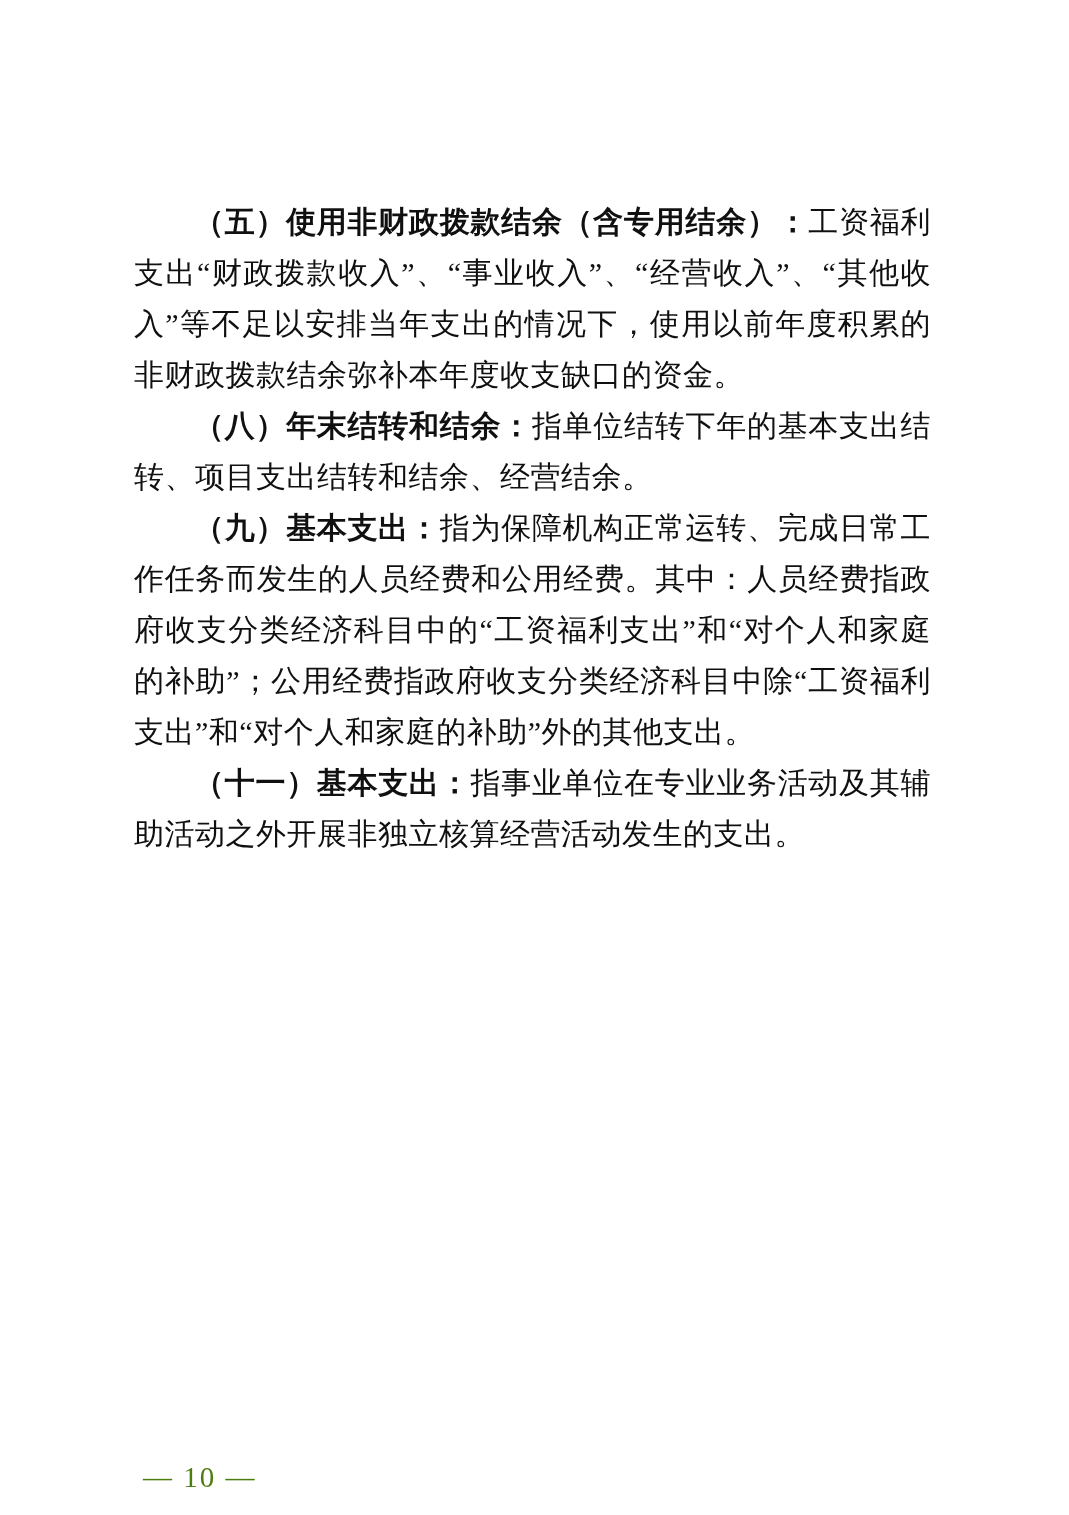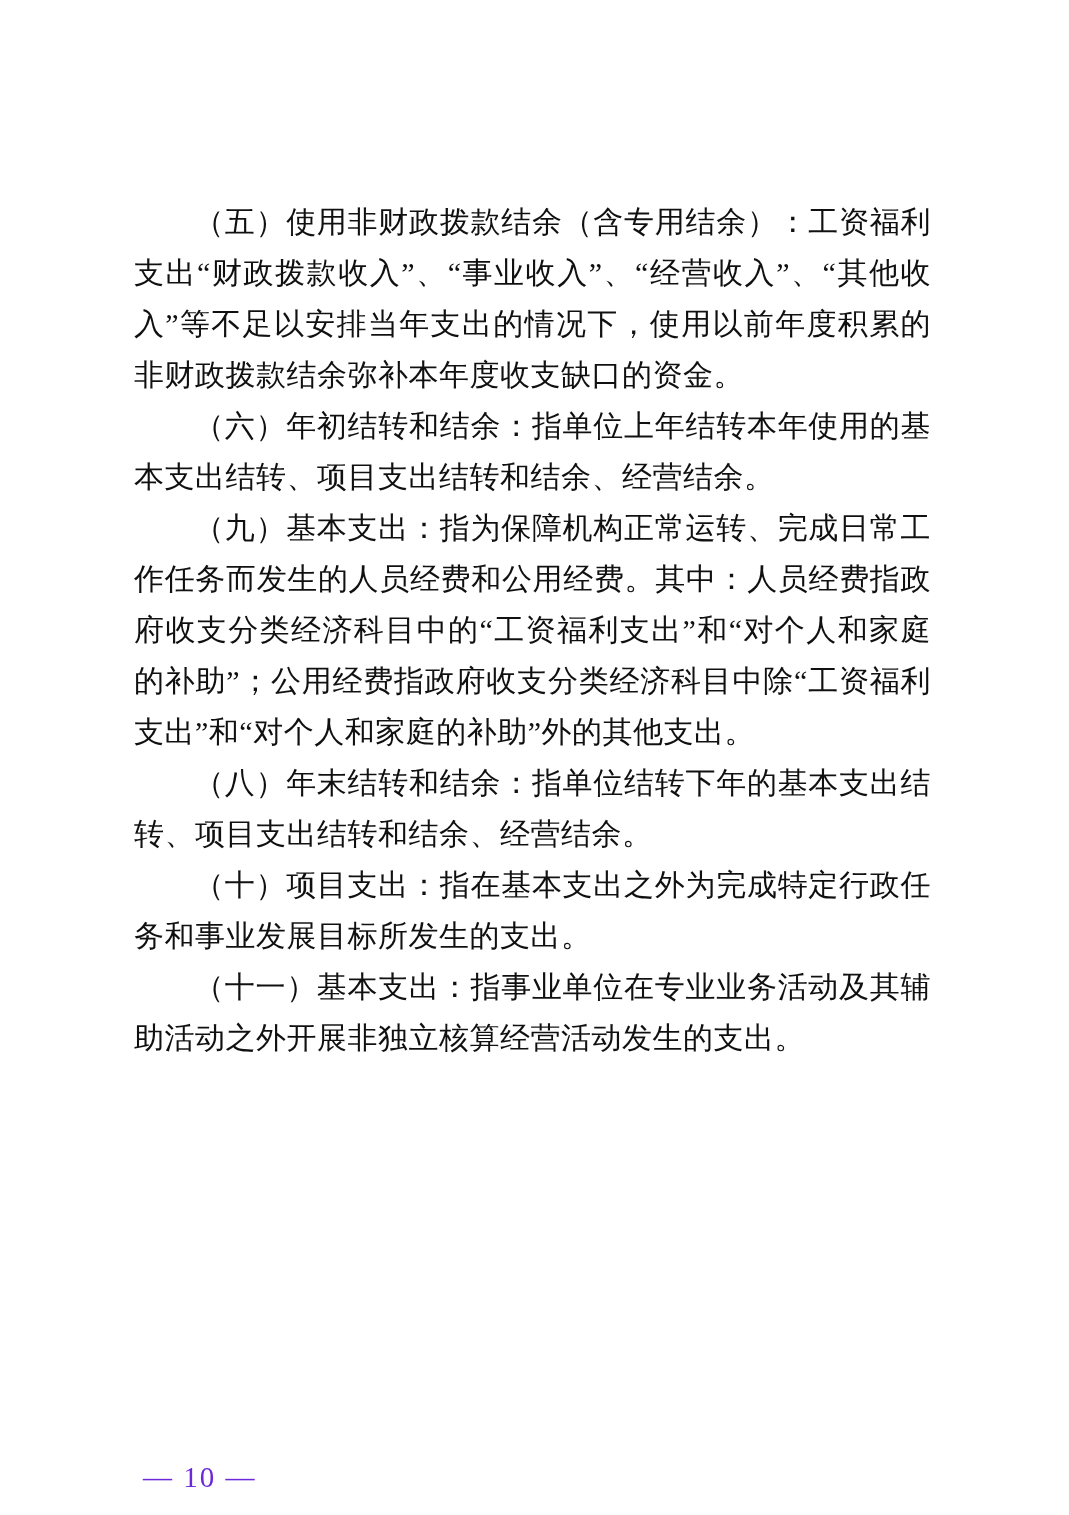--- a/index.html
+++ b/index.html
@@ -30,50 +30,48 @@
     text-align: justify;
     text-justify: inter-ideograph;
     letter-spacing: 0.5px;
   }
   p.para {
     margin: 0;
     padding: 0;
     text-indent: 2em;
   }
   .para-heading {
-    font-weight: normal;
+    font-weight: bold;
   }
   .page-number {
     position: absolute;
     left: 143px;
     top: 1459px;
     font-size: 29px;
     line-height: 36px;
-    color: #6d28d9;
+    color: #4d7c0f;
     letter-spacing: 2px;
     white-space: pre;
   }
 </style>
 </head>
 <body>
 
 <div class="page">
 
   <div class="text-block">
 
     <p class="para"><span class="para-heading">（五）使用非财政拨款结余（含专用结余）：</span><span>工资福利支出“财政拨款收入”、“事业收入”、“经营收入”、“其他收入”等不足以安排当年支出的情况下，使用以前年度积累的非财政拨款结余弥补本年度收支缺口的资金。</span></p>
 
-    <p class="para"><span class="para-heading">（六）年初结转和结余：</span><span>指单位上年结转本年使用的基本支出结转、项目支出结转和结余、经营结余。</span></p>
 
+
+    <p class="para"><span class="para-heading">（八）年末结转和结余：</span><span>指单位结转下年的基本支出结转、项目支出结转和结余、经营结余。</span></p>
 
     <p class="para"><span class="para-heading">（九）基本支出：</span><span>指为保障机构正常运转、完成日常工作任务而发生的人员经费和公用经费。其中：人员经费指政府收支分类经济科目中的“工资福利支出”和“对个人和家庭的补助”；公用经费指政府收支分类经济科目中除“工资福利支出”和“对个人和家庭的补助”外的其他支出。</span></p>
 
-    <p class="para"><span class="para-heading">（八）年末结转和结余：</span><span>指单位结转下年的基本支出结转、项目支出结转和结余、经营结余。</span></p>
-
-    <p class="para"><span class="para-heading">（十）项目支出：</span><span>指在基本支出之外为完成特定行政任务和事业发展目标所发生的支出。</span></p>
 
     <p class="para"><span class="para-heading">（十一）基本支出：</span><span>指事业单位在专业业务活动及其辅助活动之外开展非独立核算经营活动发生的支出。</span></p>
 
 
   </div>
 
   <div class="page-number">— 10 —</div>
 
 </div>
 

